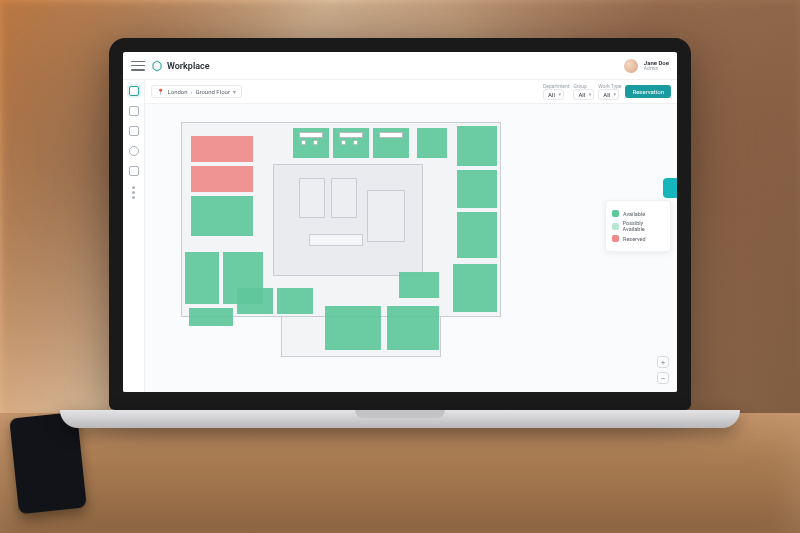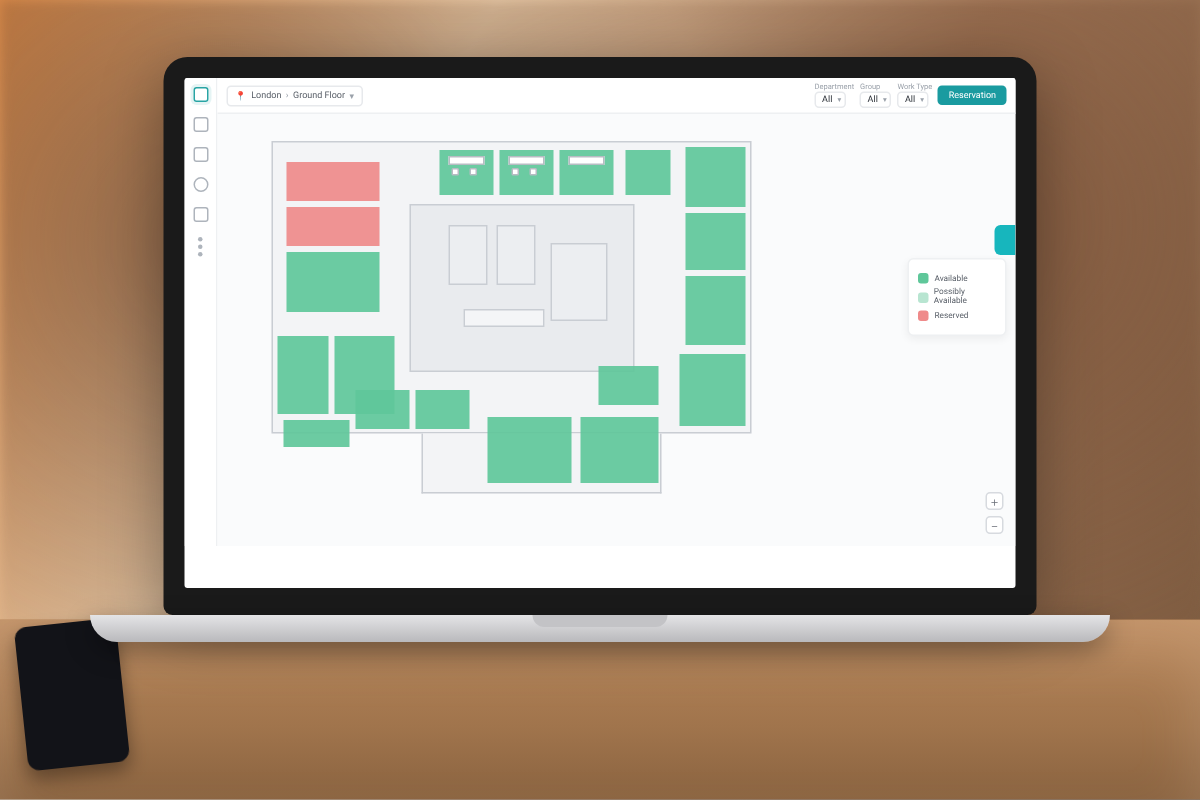--- a/index.html
+++ b/index.html
@@ -124,20 +124,40 @@
 <body>
 
 <div class="bg-blur"></div>
 <div class="desk-surface"></div>
 <div class="phone"></div>
 
 <div class="laptop">
   <div class="screen-bezel">
     <div class="screen">
 
+      <div class="topbar">
+        <div class="menu-btn">
+            <span></span>
+            <span></span>
+            <span></span>
+          </div>
+        <div class="logo">
+          <svg viewBox="0 0 24 24" width="12" height="12">
+              <path d="M12 2 L20 7 L20 17 L12 22 L4 17 L4 7 Z" fill="none" stroke="#1a9ba0" stroke-width="2"></path>
+            </svg>
+        </div>
+        <div class="brand">Workplace</div>
+        <div class="topbar-right">
+          <div class="avatar"></div>
+          <div class="user-block">
+            <div class="user-name">Jane Doe</div>
+            <div class="user-role">Admin</div>
+          </div>
+        </div>
+      </div>
 
       <div class="body-row">
 
         <div class="sidebar">
           <div class="sb-icon sel"></div>
           <div class="sb-icon"></div>
           <div class="sb-icon"></div>
           <div class="sb-icon circ"></div>
           <div class="sb-icon"></div>
           <div class="sb-dots">

